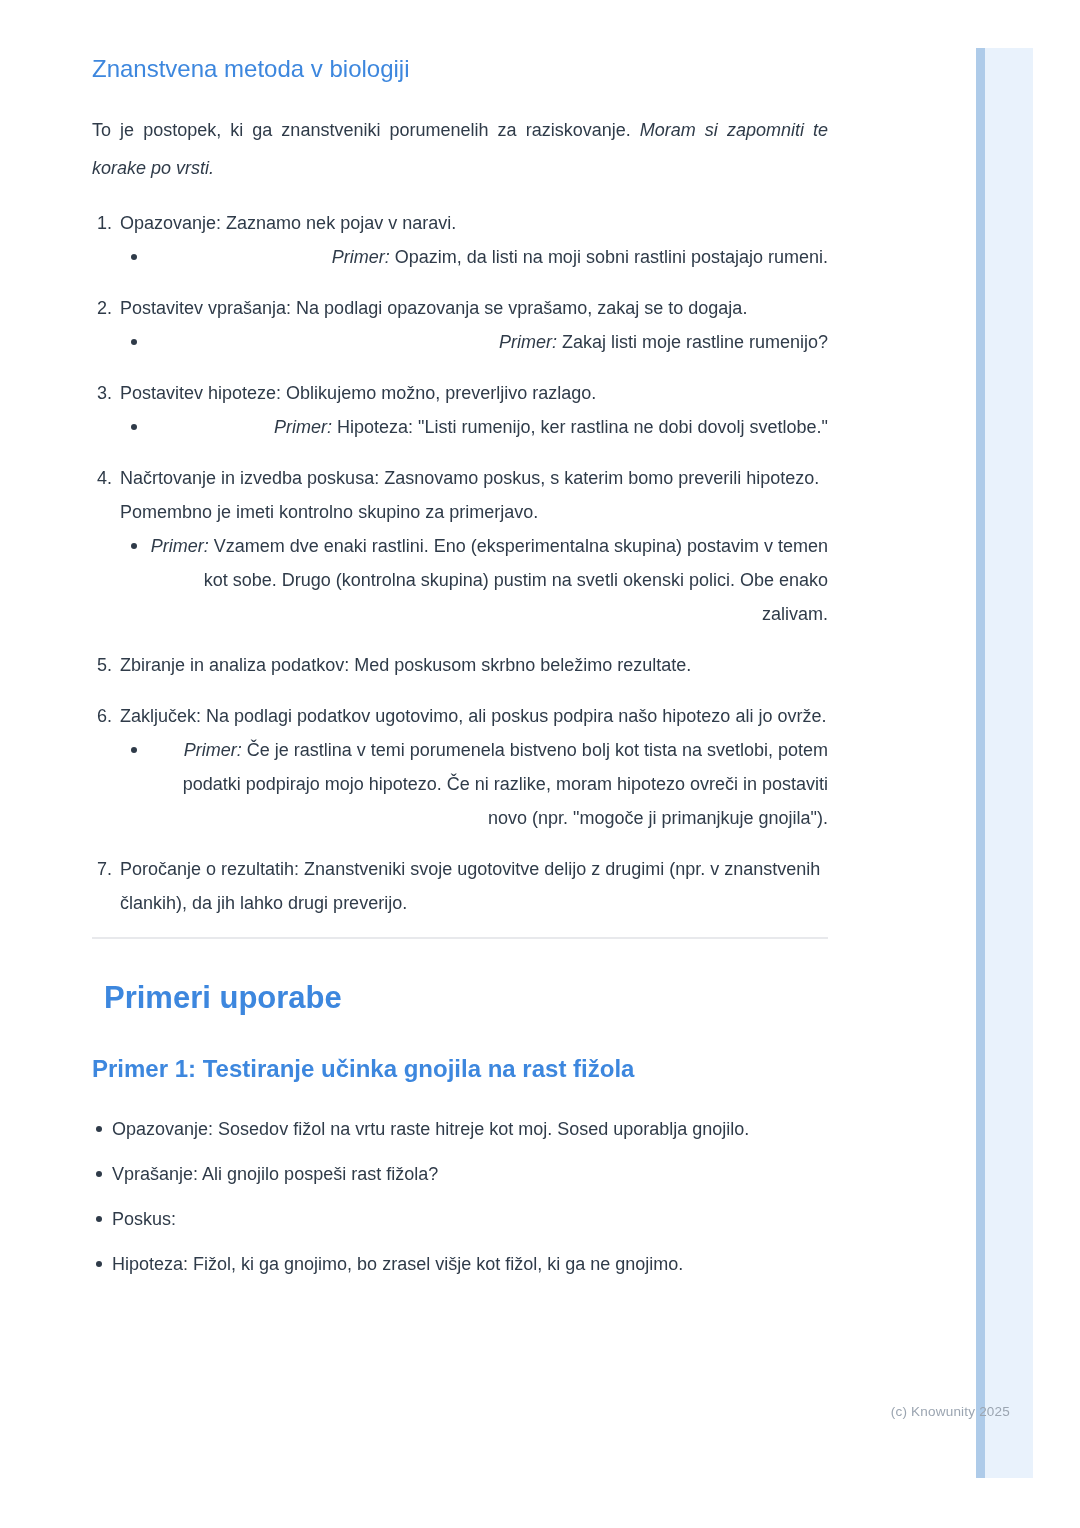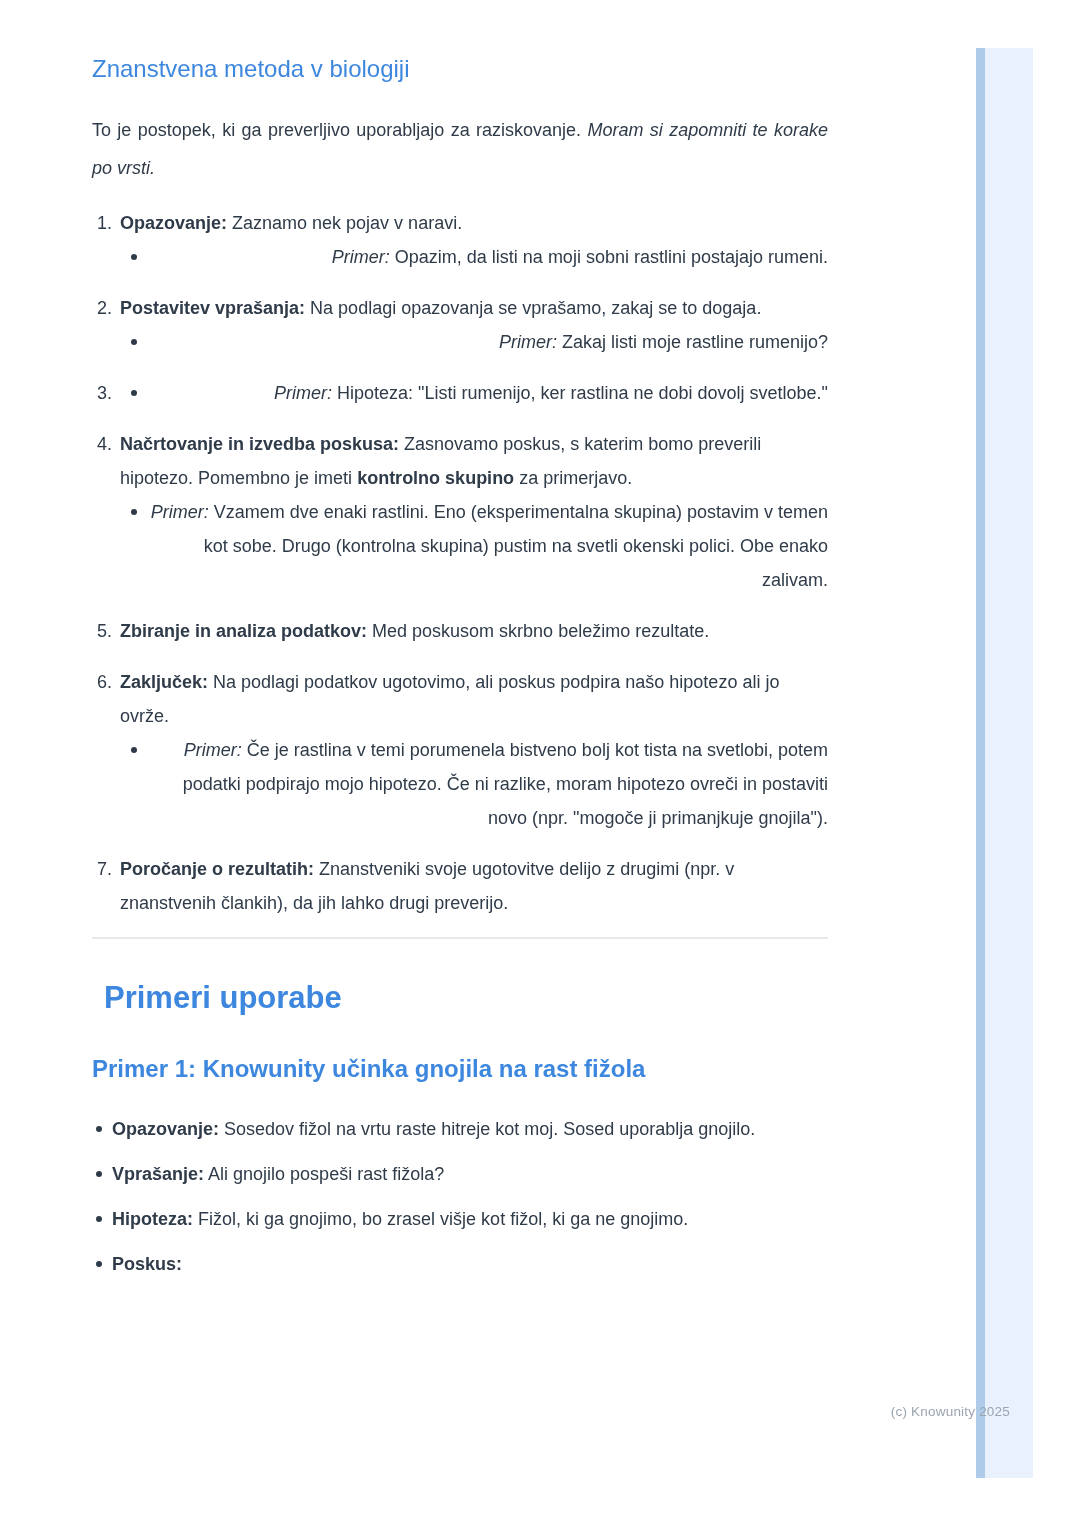--- a/index.html
+++ b/index.html
@@ -47,21 +47,21 @@
   ol.steps { list-style: none; margin: 0; padding: 0; }
   li.step {
     position: relative;
     padding-left: 28px;
     margin: 0 0 17px 0;
     font-size: 18px; line-height: 34px;
   }
   li.step:last-child { margin-bottom: 0; }
   .num { position: absolute; left: 5px; top: 0; }
   .step-line { margin: 0; }
-  strong { font-weight: 700; }
+  strong { font-weight: 400; }
   .example { position: relative; padding-left: 30px; }
   .example p { margin: 0; text-align: right; }
   .dot {
     position: absolute;
     left: 11px; top: 14px;
     width: 6px; height: 6px;
     border-radius: 50%;
     background: #2f3b49;
   }
   .example em { font-style: italic; }
@@ -101,21 +101,21 @@
 </head>
 <body>
 
 <div class="side-panel"></div>
 <div class="watermark">(c) Knowunity 2025</div>
 
 <main class="content">
 
   <h1 class="doc-title">Znanstvena metoda v biologiji</h1>
 
-  <p class="intro"><span>To je postopek, ki ga preverljivo uporabljajo za raziskovanje.</span> <em>Moram si zapomniti te korake po vrsti.</em></p>
+  <p class="intro"><span>To je postopek, ki ga znanstveniki porumenelih za raziskovanje.</span> <em>Moram si zapomniti te korake po vrsti.</em></p>
 
   <ol class="steps">
 
     <li class="step">
       <span class="num">1.</span>
       <p class="step-line"><strong>Opazovanje:</strong><span> Zaznamo nek pojav v naravi.</span></p>
       <div class="example">
         <span class="dot"></span>
         <p><em>Primer:</em><span> Opazim, da listi na moji sobni rastlini postajajo rumeni.</span></p>
       </div>
@@ -125,20 +125,21 @@
       <span class="num">2.</span>
       <p class="step-line"><strong>Postavitev vprašanja:</strong><span> Na podlagi opazovanja se vprašamo, zakaj se to dogaja.</span></p>
       <div class="example">
         <span class="dot"></span>
         <p><em>Primer:</em><span> Zakaj listi moje rastline rumenijo?</span></p>
       </div>
     </li>
 
     <li class="step">
       <span class="num">3.</span>
+      <p class="step-line"><strong>Postavitev hipoteze:</strong><span> Oblikujemo možno, preverljivo razlago.</span></p>
       <div class="example">
         <span class="dot"></span>
         <p><em>Primer:</em><span> Hipoteza: "Listi rumenijo, ker rastlina ne dobi dovolj svetlobe."</span></p>
       </div>
     </li>
 
     <li class="step">
       <span class="num">4.</span>
       <p class="step-line"><strong>Načrtovanje in izvedba poskusa:</strong><span> Zasnovamo poskus, s katerim bomo preverili hipotezo. Pomembno je imeti </span><strong>kontrolno skupino</strong><span> za primerjavo.</span></p>
       <div class="example">
@@ -165,39 +166,39 @@
       <span class="num">7.</span>
       <p class="step-line"><strong>Poročanje o rezultatih:</strong><span> Znanstveniki svoje ugotovitve delijo z drugimi (npr. v znanstvenih člankih), da jih lahko drugi preverijo.</span></p>
     </li>
 
   </ol>
 
   <hr class="divider">
 
   <h2 class="section-title">Primeri uporabe</h2>
 
-  <h3 class="example-title">Primer 1: Knowunity učinka gnojila na rast fižola</h3>
+  <h3 class="example-title">Primer 1: Testiranje učinka gnojila na rast fižola</h3>
 
   <ul class="points">
 
     <li class="point">
       <span class="dot2"></span>
       <p><strong>Opazovanje:</strong><span> Sosedov fižol na vrtu raste hitreje kot moj. Sosed uporablja gnojilo.</span></p>
     </li>
 
     <li class="point">
       <span class="dot2"></span>
       <p><strong>Vprašanje:</strong><span> Ali gnojilo pospeši rast fižola?</span></p>
     </li>
 
     <li class="point">
       <span class="dot2"></span>
+      <p><strong>Poskus:</strong><span></span></p>
+    </li>
+
+    <li class="point">
+      <span class="dot2"></span>
       <p><strong>Hipoteza:</strong><span> Fižol, ki ga gnojimo, bo zrasel višje kot fižol, ki ga ne gnojimo.</span></p>
     </li>
 
-    <li class="point">
-      <span class="dot2"></span>
-      <p><strong>Poskus:</strong><span></span></p>
-    </li>
-
   </ul>
 
 </main>
 
 </body></html>

